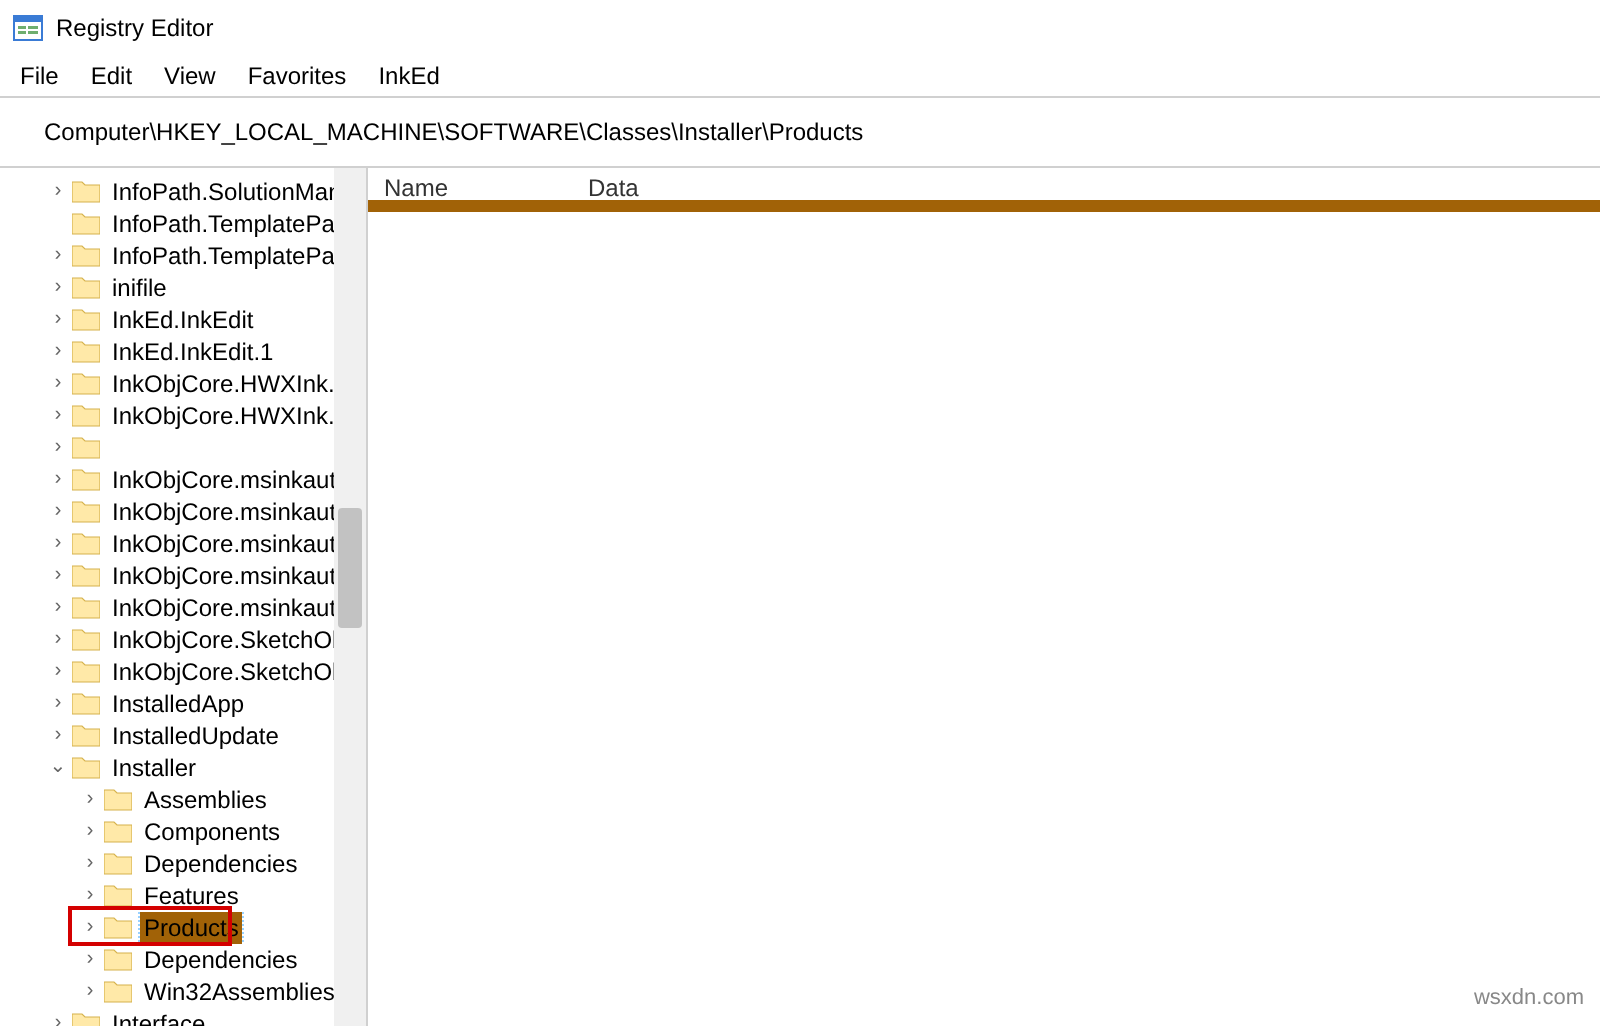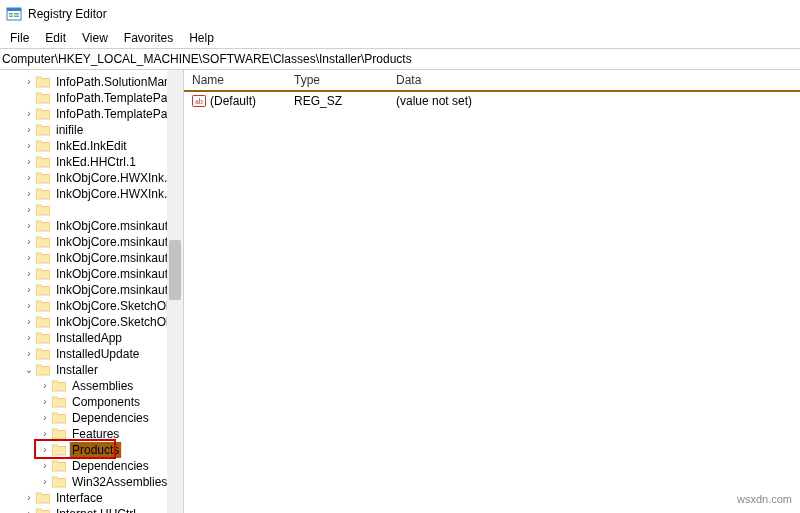--- a/index.html
+++ b/index.html
@@ -34,26 +34,26 @@
     align-items: center;
     padding: 0 2px;
     background: #fff;
   }
   .menubar .menu-item {
     padding: 2px 8px;
     cursor: default;
     text-align: center;
   }
   .addressbar {
-    height: 22px;
+    height: 36px;
     border-top: 1px solid #d0d0d0;
     border-bottom: 1px solid #d0d0d0;
     display: flex;
     align-items: center;
-    padding: 0 0;
+    padding: 0 20px;
     font-size: 12px;
     background: #fff;
   }
   .addressbar input {
     border: none;
     outline: none;
     width: 100%;
     font: inherit;
     background: transparent;
   }
@@ -121,21 +121,21 @@
     pointer-events: none;
   }
   .list-pane {
     flex: 1;
     overflow: hidden;
     background: #fff;
   }
   .list-header {
     display: flex;
     height: 22px;
-    border-bottom: 2px solid #a16207;
+    border-bottom: 6px solid #a16207;
     font-size: 12px;
     color: #333;
   }
   .list-header .col {
     padding: 3px 8px;
     border-right: 1px solid transparent;
     cursor: default;
   }
   .col-name { width: 102px; }
   .col-type { width: 102px; }
@@ -172,21 +172,21 @@
       </svg>
   </span>
   <span class="title">Registry Editor</span>
 </div>
 
 <div class="menubar">
   <div class="menu-item">File</div>
   <div class="menu-item">Edit</div>
   <div class="menu-item">View</div>
   <div class="menu-item">Favorites</div>
-  <div class="menu-item">Help</div>
+  <div class="menu-item">InkEd</div>
 </div>
 
 <div class="addressbar">
   <input type="text" value="Computer\HKEY_LOCAL_MACHINE\SOFTWARE\Classes\Installer\Products" style="">
 </div>
 
 <div class="main">
 
   <div class="tree-pane">
     <div class="tree" id="tree">
@@ -235,21 +235,21 @@
           </span>
           <span class="nlabel">InkEd.InkEdit</span>
         </div>
         <div class="node" style="padding-left: 20px;">
           <span class="chev">›</span>
           <span class="folder">
             <svg viewBox="0 0 14 12">
               <path d="M0 1 h5 l1.5 1.5 H14 V11 H0 Z" fill="#ffe9a8" stroke="#d6b24c" stroke-width="0.6"></path>
             </svg>
           </span>
-          <span class="nlabel">InkEd.HHCtrl.1</span>
+          <span class="nlabel">InkEd.InkEdit.1</span>
         </div>
         <div class="node" style="padding-left: 20px;">
           <span class="chev">›</span>
           <span class="folder">
             <svg viewBox="0 0 14 12">
               <path d="M0 1 h5 l1.5 1.5 H14 V11 H0 Z" fill="#ffe9a8" stroke="#d6b24c" stroke-width="0.6"></path>
             </svg>
           </span>
           <span class="nlabel">InkObjCore.HWXInk.E-Ink</span>
         </div>
@@ -444,35 +444,19 @@
       </div>
     <div class="tree-scroll">
       <div class="thumb"></div>
     </div>
     <div class="highlight-box" id="hl" style="left: 34px; top: 369px; width: 82px; height: 20px;"></div>
   </div>
 
   <div class="list-pane">
     <div class="list-header">
       <div class="col col-name">Name</div>
-      <div class="col col-type">Type</div>
       <div class="col col-data">Data</div>
     </div>
-    <div class="list-body">
-      <div class="row">
-        <div class="cell col-name">
-          <span class="val-icon">
-            <svg viewBox="0 0 14 14">
-                <rect x="0.5" y="1.5" width="13" height="11" rx="1" fill="#fff" stroke="#c9302c"></rect>
-                <text x="7" y="10" text-anchor="middle" font-size="8" fill="#c9302c" font-family="Tahoma">ab</text>
-              </svg>
-          </span>
-          <span>(Default)</span>
-        </div>
-        <div class="cell col-type">REG_SZ</div>
-        <div class="cell col-data">(value not set)</div>
-      </div>
-    </div>
   </div>
 
 </div>
 
 <div class="watermark">wsxdn.com</div>
 
 </body></html>

